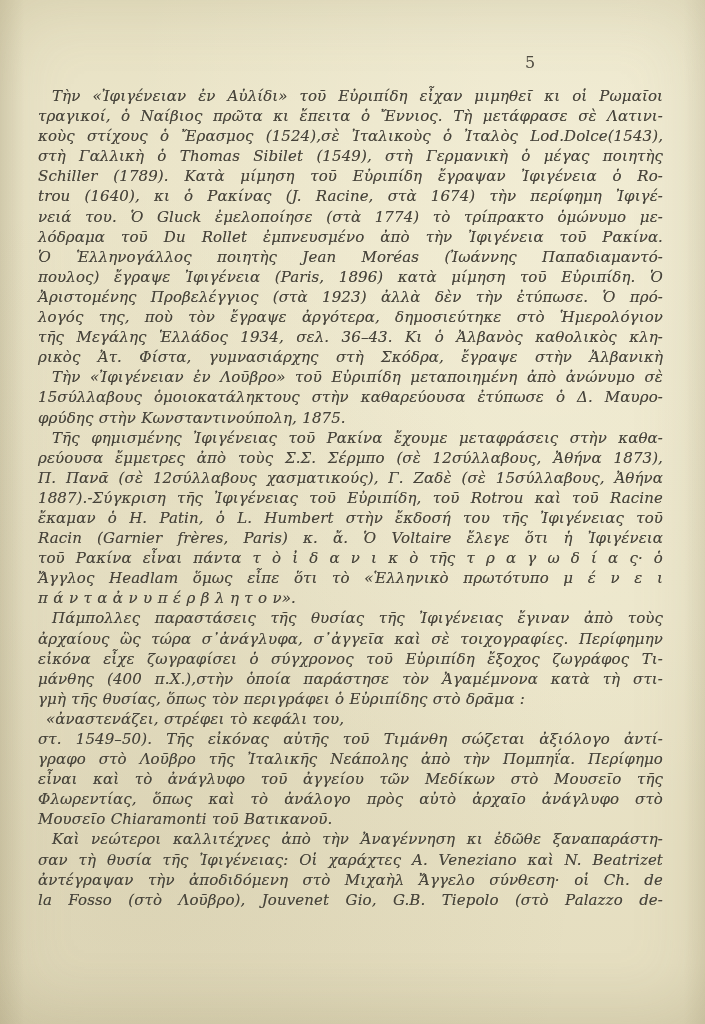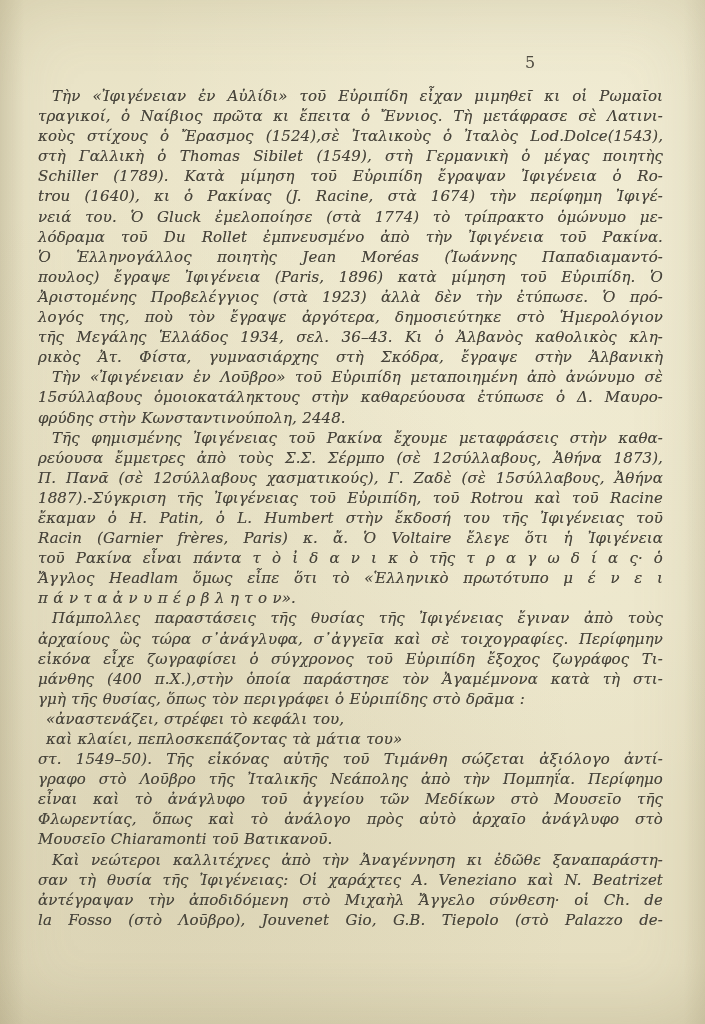--- a/index.html
+++ b/index.html
@@ -64,37 +64,36 @@
       <div class="line">νειά του. Ὁ Gluck ἐμελοποίησε (στὰ 1774) τὸ τρίπρακτο ὁμώνυμο με-</div>
       <div class="line">λόδραμα τοῦ Du Rollet ἐμπνευσμένο ἀπὸ τὴν Ἰφιγένεια τοῦ Ρακίνα.</div>
       <div class="line">Ὁ Ἑλληνογάλλος ποιητὴς Jean Moréas (Ἰωάννης Παπαδιαμαντό-</div>
       <div class="line">πουλος) ἔγραψε Ἰφιγένεια (Paris, 1896) κατὰ μίμηση τοῦ Εὐριπίδη. Ὁ</div>
       <div class="line">Ἀριστομένης Προβελέγγιος (στὰ 1923) ἀλλὰ δὲν τὴν ἐτύπωσε. Ὁ πρό-</div>
       <div class="line">λογός της, ποὺ τὸν ἔγραψε ἀργότερα, δημοσιεύτηκε στὸ Ἡμερολόγιον</div>
       <div class="line">τῆς Μεγάλης Ἑλλάδος 1934, σελ. 36–43. Κι ὁ Ἀλβανὸς καθολικὸς κλη-</div>
       <div class="line">ρικὸς Ἀτ. Φίστα, γυμνασιάρχης στὴ Σκόδρα, ἔγραψε στὴν Ἀλβανικὴ</div>
       <div class="line ind">Τὴν «Ἰφιγένειαν ἐν Λοῦβρο» τοῦ Εὐριπίδη μεταποιημένη ἀπὸ ἀνώνυμο σὲ</div>
       <div class="line">15σύλλαβους ὁμοιοκατάληκτους στὴν καθαρεύουσα ἐτύπωσε ὁ Δ. Μαυρο-</div>
-      <div class="line end">φρύδης στὴν Κωνσταντινούπολη, 2448.</div>
+      <div class="line end">φρύδης στὴν Κωνσταντινούπολη, 1875.</div>
       <div class="line ind">Τῆς φημισμένης Ἰφιγένειας τοῦ Ρακίνα ἔχουμε μεταφράσεις στὴν καθα-</div>
       <div class="line">ρεύουσα ἔμμετρες ἀπὸ τοὺς Σ.Σ. Σέρμπο (σὲ 12σύλλαβους, Ἀθήνα 1873),</div>
       <div class="line">Π. Πανᾶ (σὲ 12σύλλαβους χασματικούς), Γ. Ζαδὲ (σὲ 15σύλλαβους, Ἀθήνα</div>
       <div class="line">1887).-Σύγκριση τῆς Ἰφιγένειας τοῦ Εὐριπίδη, τοῦ Rotrou καὶ τοῦ Racine</div>
       <div class="line">ἔκαμαν ὁ H. Patin, ὁ L. Humbert στὴν ἔκδοσή του τῆς Ἰφιγένειας τοῦ</div>
       <div class="line">Racin (Garnier frères, Paris) κ. ἄ. Ὁ Voltaire ἔλεγε ὅτι ἡ Ἰφιγένεια</div>
       <div class="line">τοῦ Ρακίνα εἶναι πάντα τ ὸ ἰ δ α ν ι κ ὸ τῆς τ ρ α γ ω δ ί α ς· ὁ</div>
       <div class="line">Ἄγγλος Headlam ὅμως εἶπε ὅτι τὸ «Ἑλληνικὸ πρωτότυπο μ έ ν ε ι</div>
       <div class="line end">π ά ν τ α ἀ ν υ π έ ρ β λ η τ ο ν».</div>
       <div class="line ind">Πάμπολλες παραστάσεις τῆς θυσίας τῆς Ἰφιγένειας ἔγιναν ἀπὸ τοὺς</div>
       <div class="line">ἀρχαίους ὣς τώρα σ᾽ἀνάγλυφα, σ᾽ἀγγεῖα καὶ σὲ τοιχογραφίες. Περίφημην</div>
       <div class="line">εἰκόνα εἶχε ζωγραφίσει ὁ σύγχρονος τοῦ Εὐριπίδη ἔξοχος ζωγράφος Τι-</div>
       <div class="line">μάνθης (400 π.Χ.),στὴν ὁποία παράστησε τὸν Ἀγαμέμνονα κατὰ τὴ στι-</div>
       <div class="line end">γμὴ τῆς θυσίας, ὅπως τὸν περιγράφει ὁ Εὐριπίδης στὸ δρᾶμα :</div>
       <div class="line q">«ἀναστενάζει, στρέφει τὸ κεφάλι του,</div>
-      <div class="line q">καὶ κλαίει, πεπλοσκεπάζοντας τὰ μάτια του»</div>
       <div class="line">στ. 1549–50). Τῆς εἰκόνας αὐτῆς τοῦ Τιμάνθη σώζεται ἀξιόλογο ἀντί-</div>
       <div class="line">γραφο στὸ Λοῦβρο τῆς Ἰταλικῆς Νεάπολης ἀπὸ τὴν Πομπηΐα. Περίφημο</div>
       <div class="line">εἶναι καὶ τὸ ἀνάγλυφο τοῦ ἀγγείου τῶν Μεδίκων στὸ Μουσεῖο τῆς</div>
       <div class="line">Φλωρεντίας, ὅπως καὶ τὸ ἀνάλογο πρὸς αὐτὸ ἀρχαῖο ἀνάγλυφο στὸ</div>
       <div class="line end">Μουσεῖο Chiaramonti τοῦ Βατικανοῦ.</div>
       <div class="line ind">Καὶ νεώτεροι καλλιτέχνες ἀπὸ τὴν Ἀναγέννηση κι ἐδῶθε ξαναπαράστη-</div>
       <div class="line">σαν τὴ θυσία τῆς Ἰφιγένειας: Οἱ χαράχτες A. Veneziano καὶ N. Beatrizet</div>
       <div class="line">ἀντέγραψαν τὴν ἀποδιδόμενη στὸ Μιχαὴλ Ἄγγελο σύνθεση· οἱ Ch. de</div>
       <div class="line">la Fosso (στὸ Λοῦβρο), Jouvenet Gio, G.B. Tiepolo (στὸ Palazzo de-</div>
     </div>

